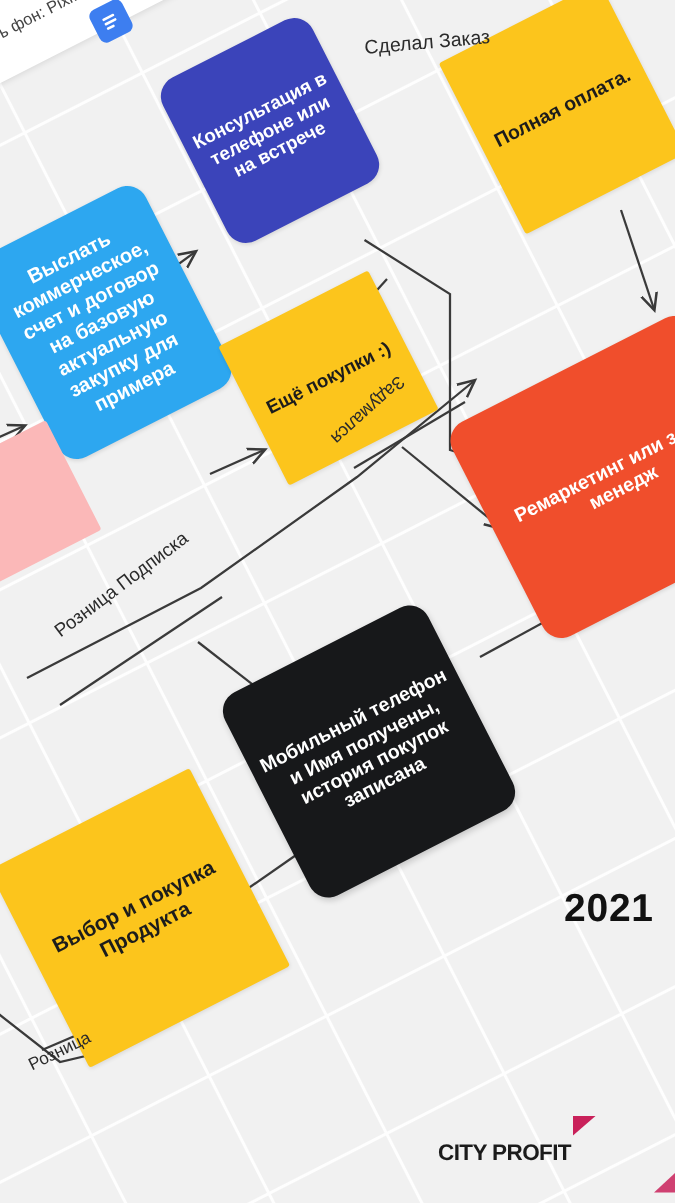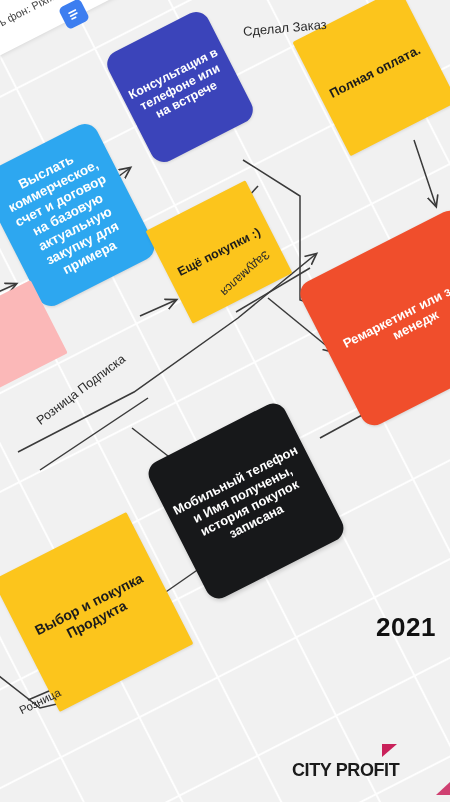--- a/index.html
+++ b/index.html
@@ -101,31 +101,31 @@
   #lb-order{left:243px;top:24px;transform:rotate(-5deg);font-size:13px;}
   #lb-think{left:268px;top:246px;transform:rotate(138deg);font-size:12px;}
   #lb-retail-sub{left:38px;top:415px;transform:rotate(-37deg);font-size:12.5px;}
   #lb-retail{left:20px;top:705px;transform:rotate(-26deg);font-size:11.5px;}
 
   
   #edges{position:absolute;left:0;top:0;width:450px;height:802px;overflow:visible;}
 
   
   #year{
-    position:absolute;left:376px;top:612px;
+    position:absolute;left:376px;top:590px;
     font-size:26px;font-weight:bold;color:#111;
     letter-spacing:.5px;
   }
   
   #logo{
     position:absolute;left:292px;top:760px;
     display:flex;align-items:flex-end;
   }
   #logo-text{
-    font-size:18px;font-weight:bold;color:#1b1b1b;
+    font-size:15px;font-weight:bold;color:#1b1b1b;
     letter-spacing:-.4px;white-space:nowrap;
   }
   #logo-flag{
     position:absolute;left:382px;top:744px;width:0;height:0;
     border-left:15px solid #c9215a;
     border-bottom:13px solid transparent;
   }
   #logo-corner{
     position:absolute;right:0;top:782px;width:0;height:0;
     border-right:14px solid #c9215a;

